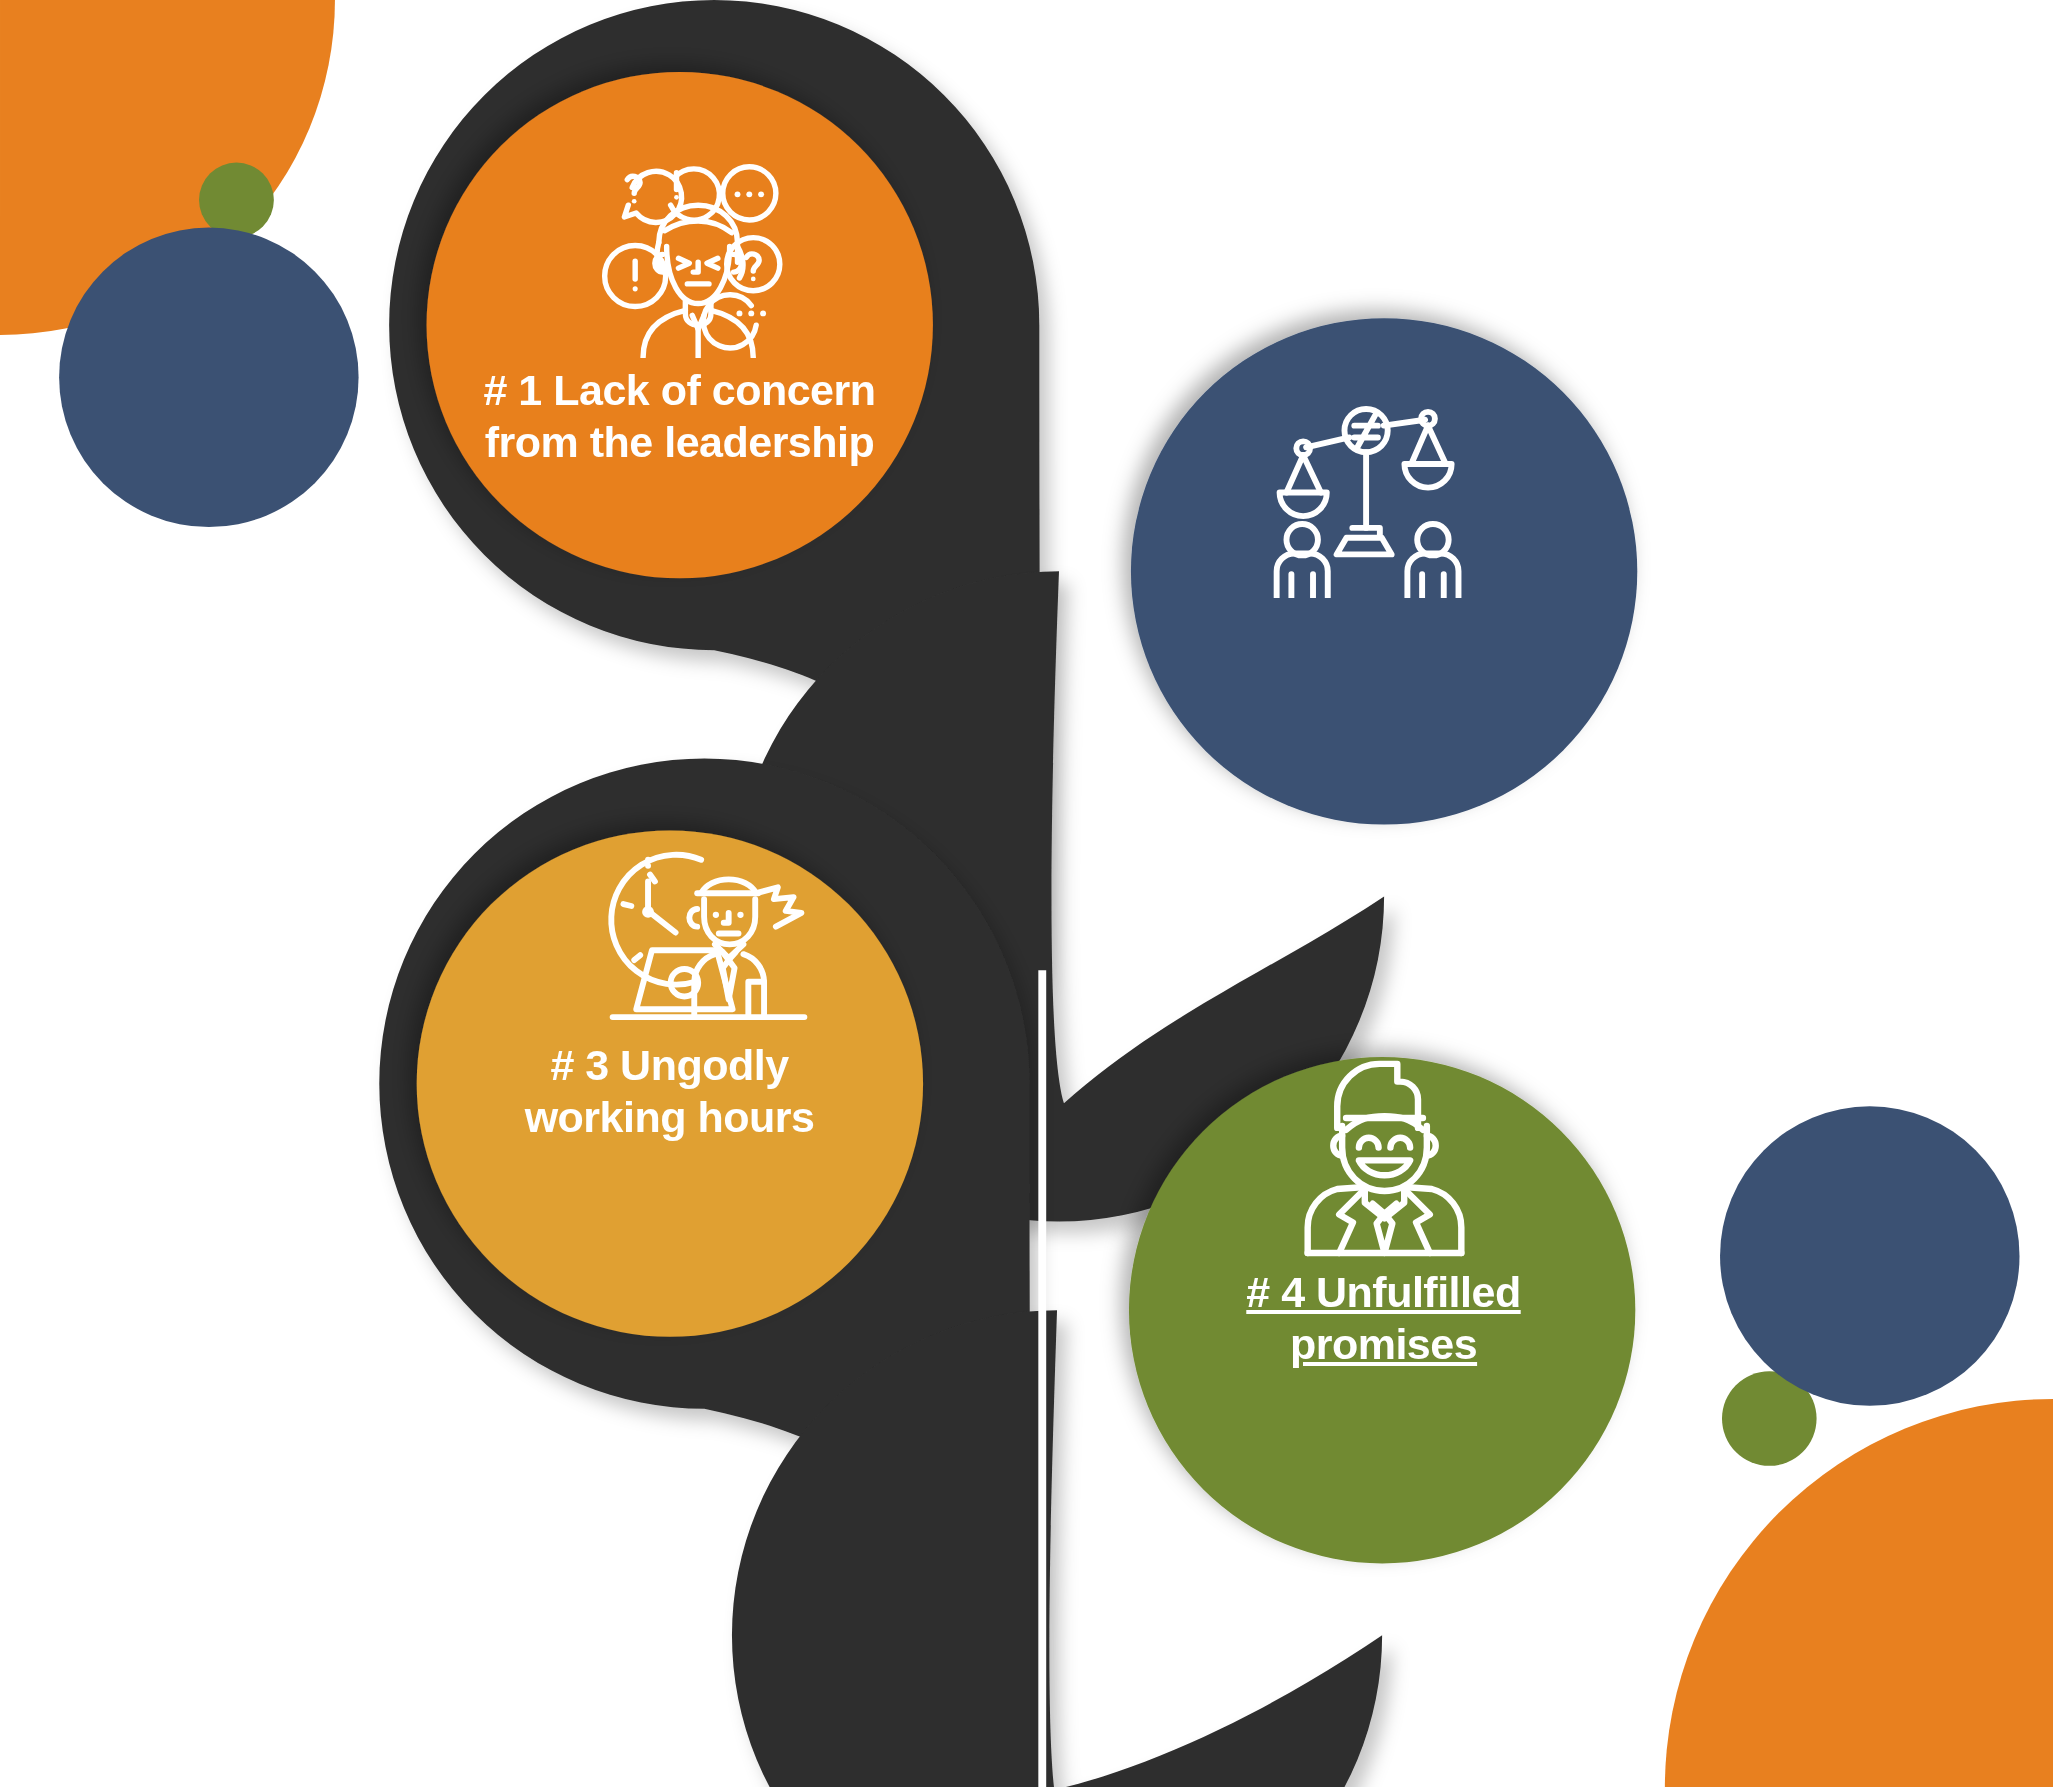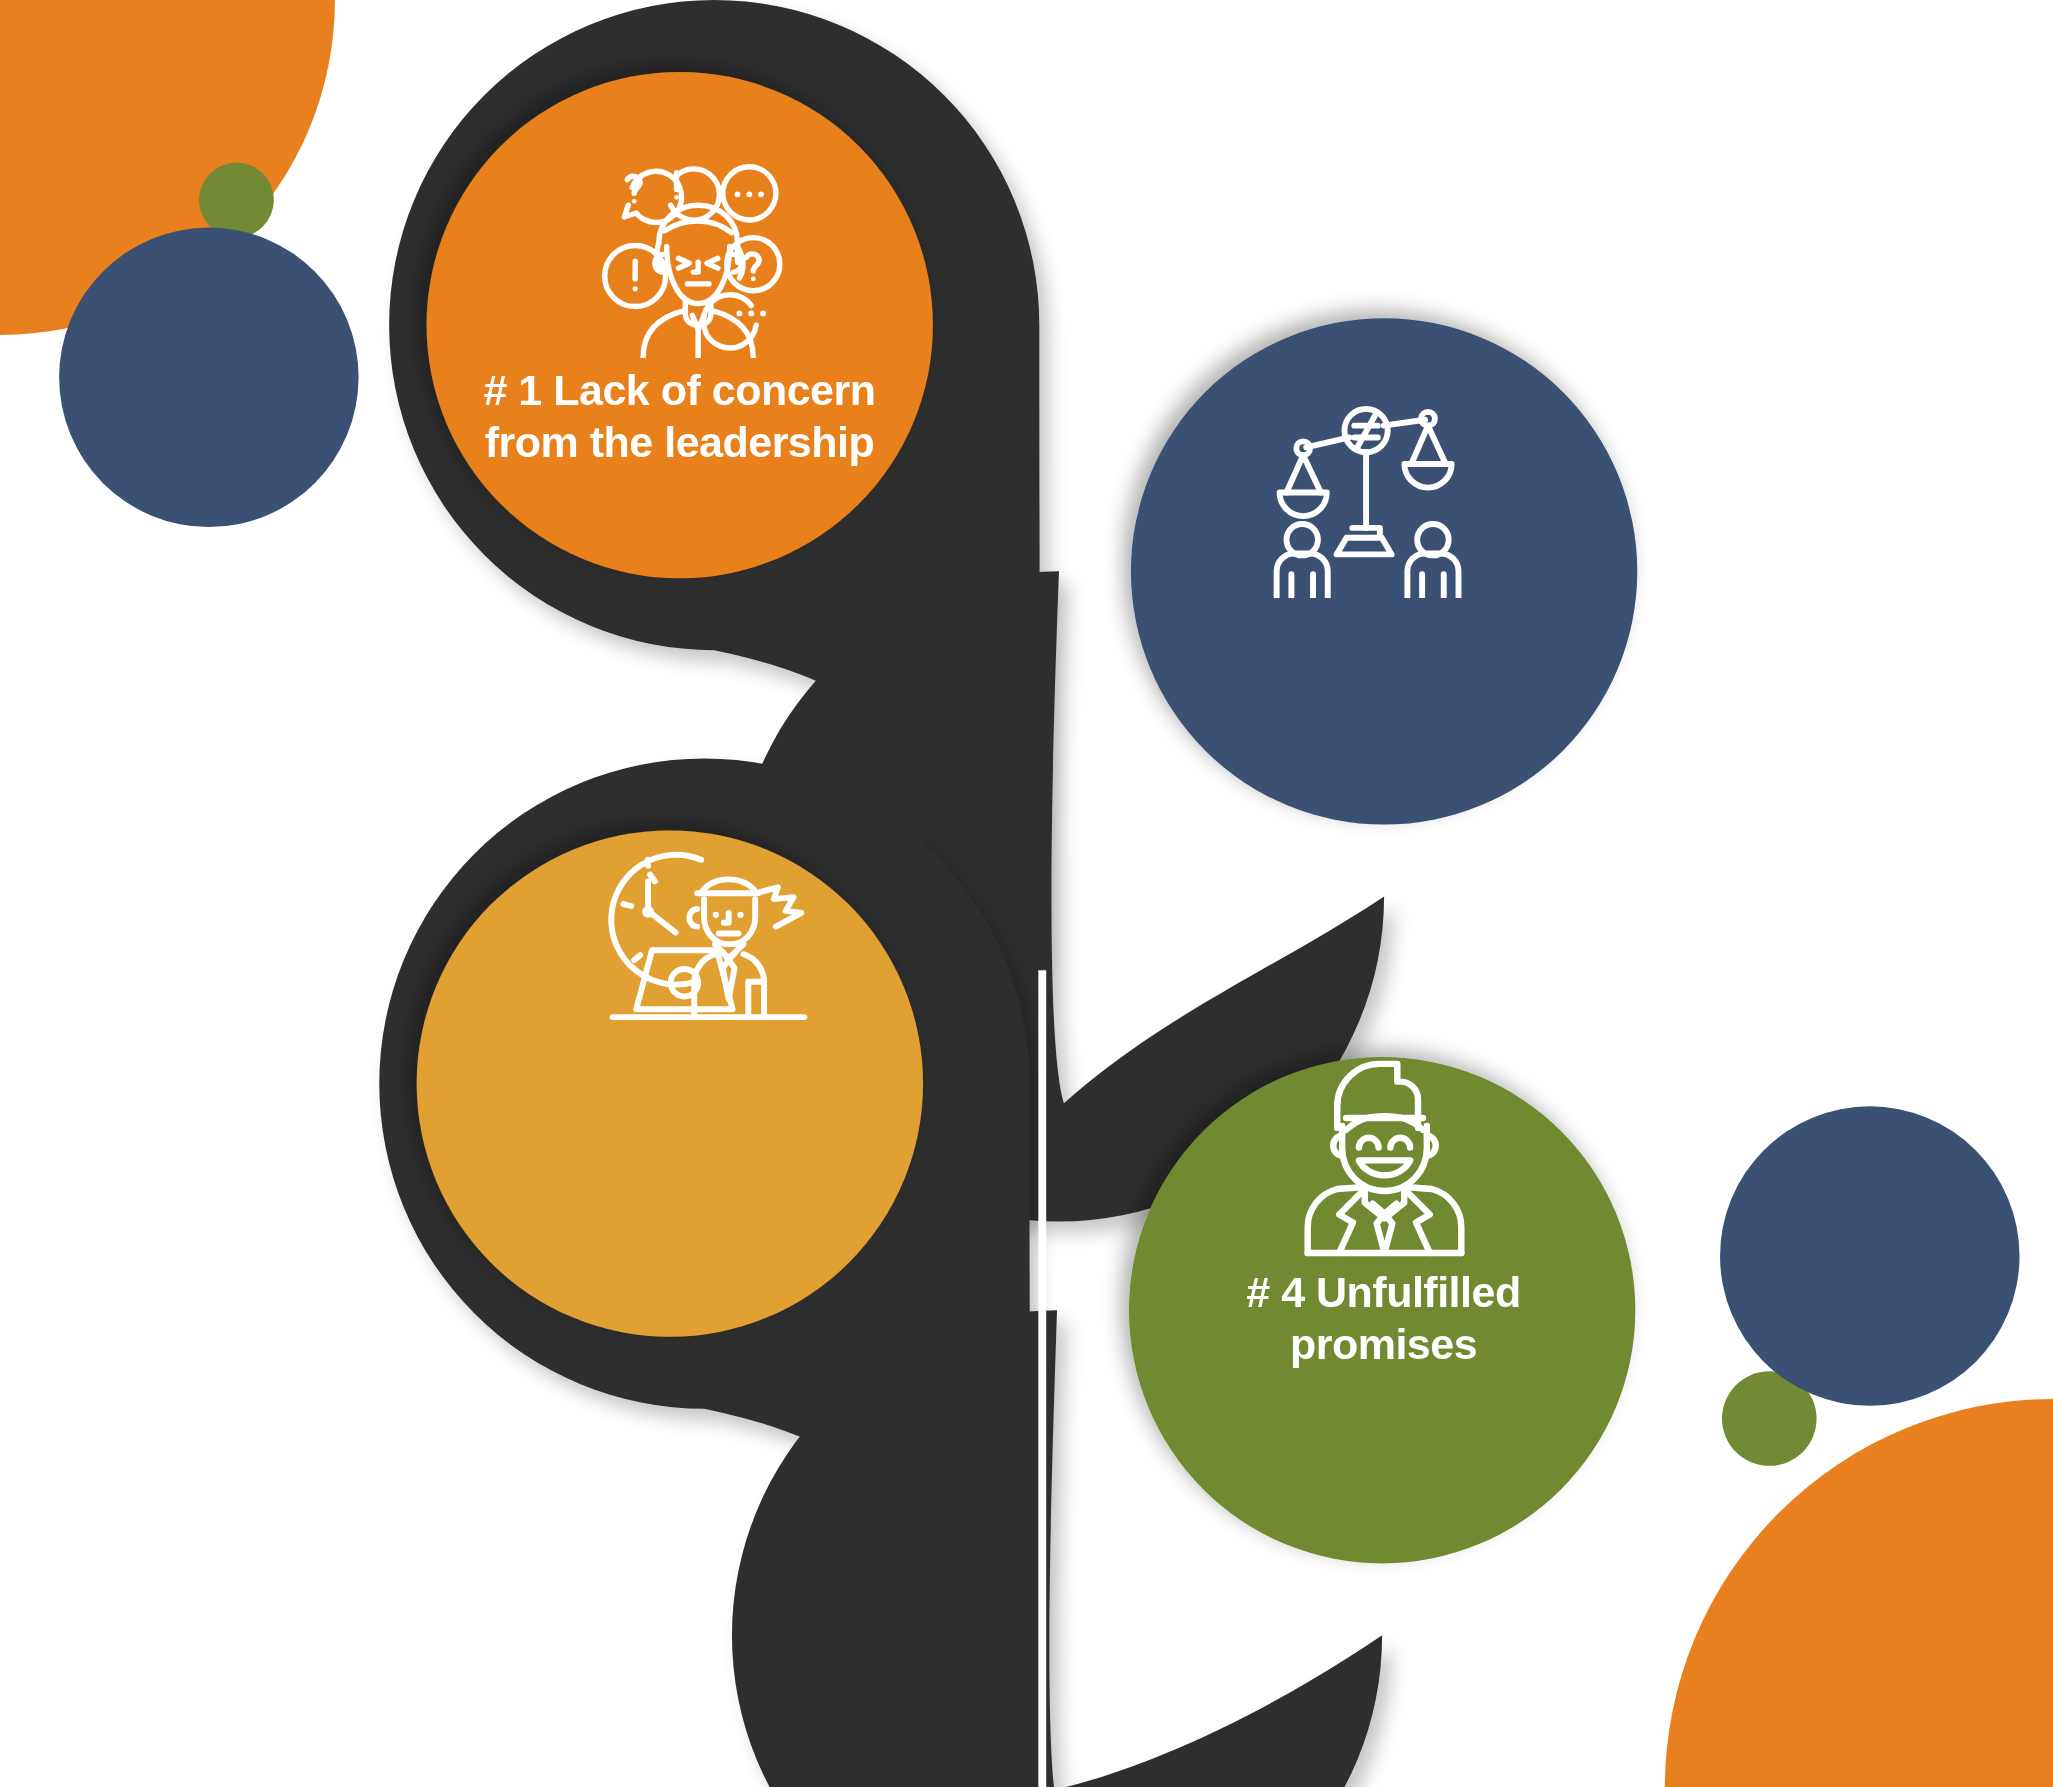--- a/index.html
+++ b/index.html
@@ -227,20 +227,22 @@
       <path d="M105 178 v-36 a30 30 0 0 1 21 -28"></path>
       <path d="M176 178 v-36 a30 30 0 0 0 -21 -28"></path>
       <path d="M176 142 h-16 v36"></path>
 
       <path d="M62 110 h66 l16 60 H46 Z"></path>
       <circle cx="95" cy="143" r="14"></circle>
 
       <path d="M22 178 h195"></path>
     </svg>
   </div>
+  <div class="pin-label" style="left:384px; top:1039px; width:571px; font-size:43px;"># 3 Ungodly
+working hours</div>
 
   <div class="pin-icon" style="left:1286px; top:1049px; width:197px; height:212px;">
     <svg viewBox="0 0 200 215" width="197" height="212" fill="none" stroke="#ffffff" stroke-width="6.5" stroke-linecap="round" stroke-linejoin="round">
 
       <path d="M52 80 V58 a43 43 0 0 1 43 -43 h18 v18 h3 a18 18 0 0 1 18 18 v29"></path>
 
       <path d="M57 78 v22 c0 25 19 44 43 44 c24 0 43 -19 43 -44 V78"></path>
 
       <path d="M57 88 a9 10 0 0 0 0 20"></path>
       <path d="M143 88 a9 10 0 0 1 0 20"></path>
@@ -258,17 +260,17 @@
       <path d="M100 167 l-8 10 l8 30 l8 -30 l-8 -10"></path>
 
       <path d="M22 207 v-26 a40 40 0 0 1 30 -39 l28 -2"></path>
       <path d="M178 207 v-26 a40 40 0 0 0 -30 -39 l-28 -2"></path>
       <path d="M22 207 h156"></path>
 
       <path d="M80 142 l-26 26 l14 8 l-14 31"></path>
       <path d="M120 142 l26 26 l-14 8 l14 31"></path>
     </svg>
   </div>
-  <div class="pin-label" style="left:1098px; top:1266px; width:571px; font-size:43px;"># 4 Unfulfilled
+  <div class="pin-label" style="left:1098px; top:1266px; width:571px; font-size:43px;text-decoration:underline;"># 4 Unfulfilled
 promises</div>
 
 </div>
 
 
 </body></html>

